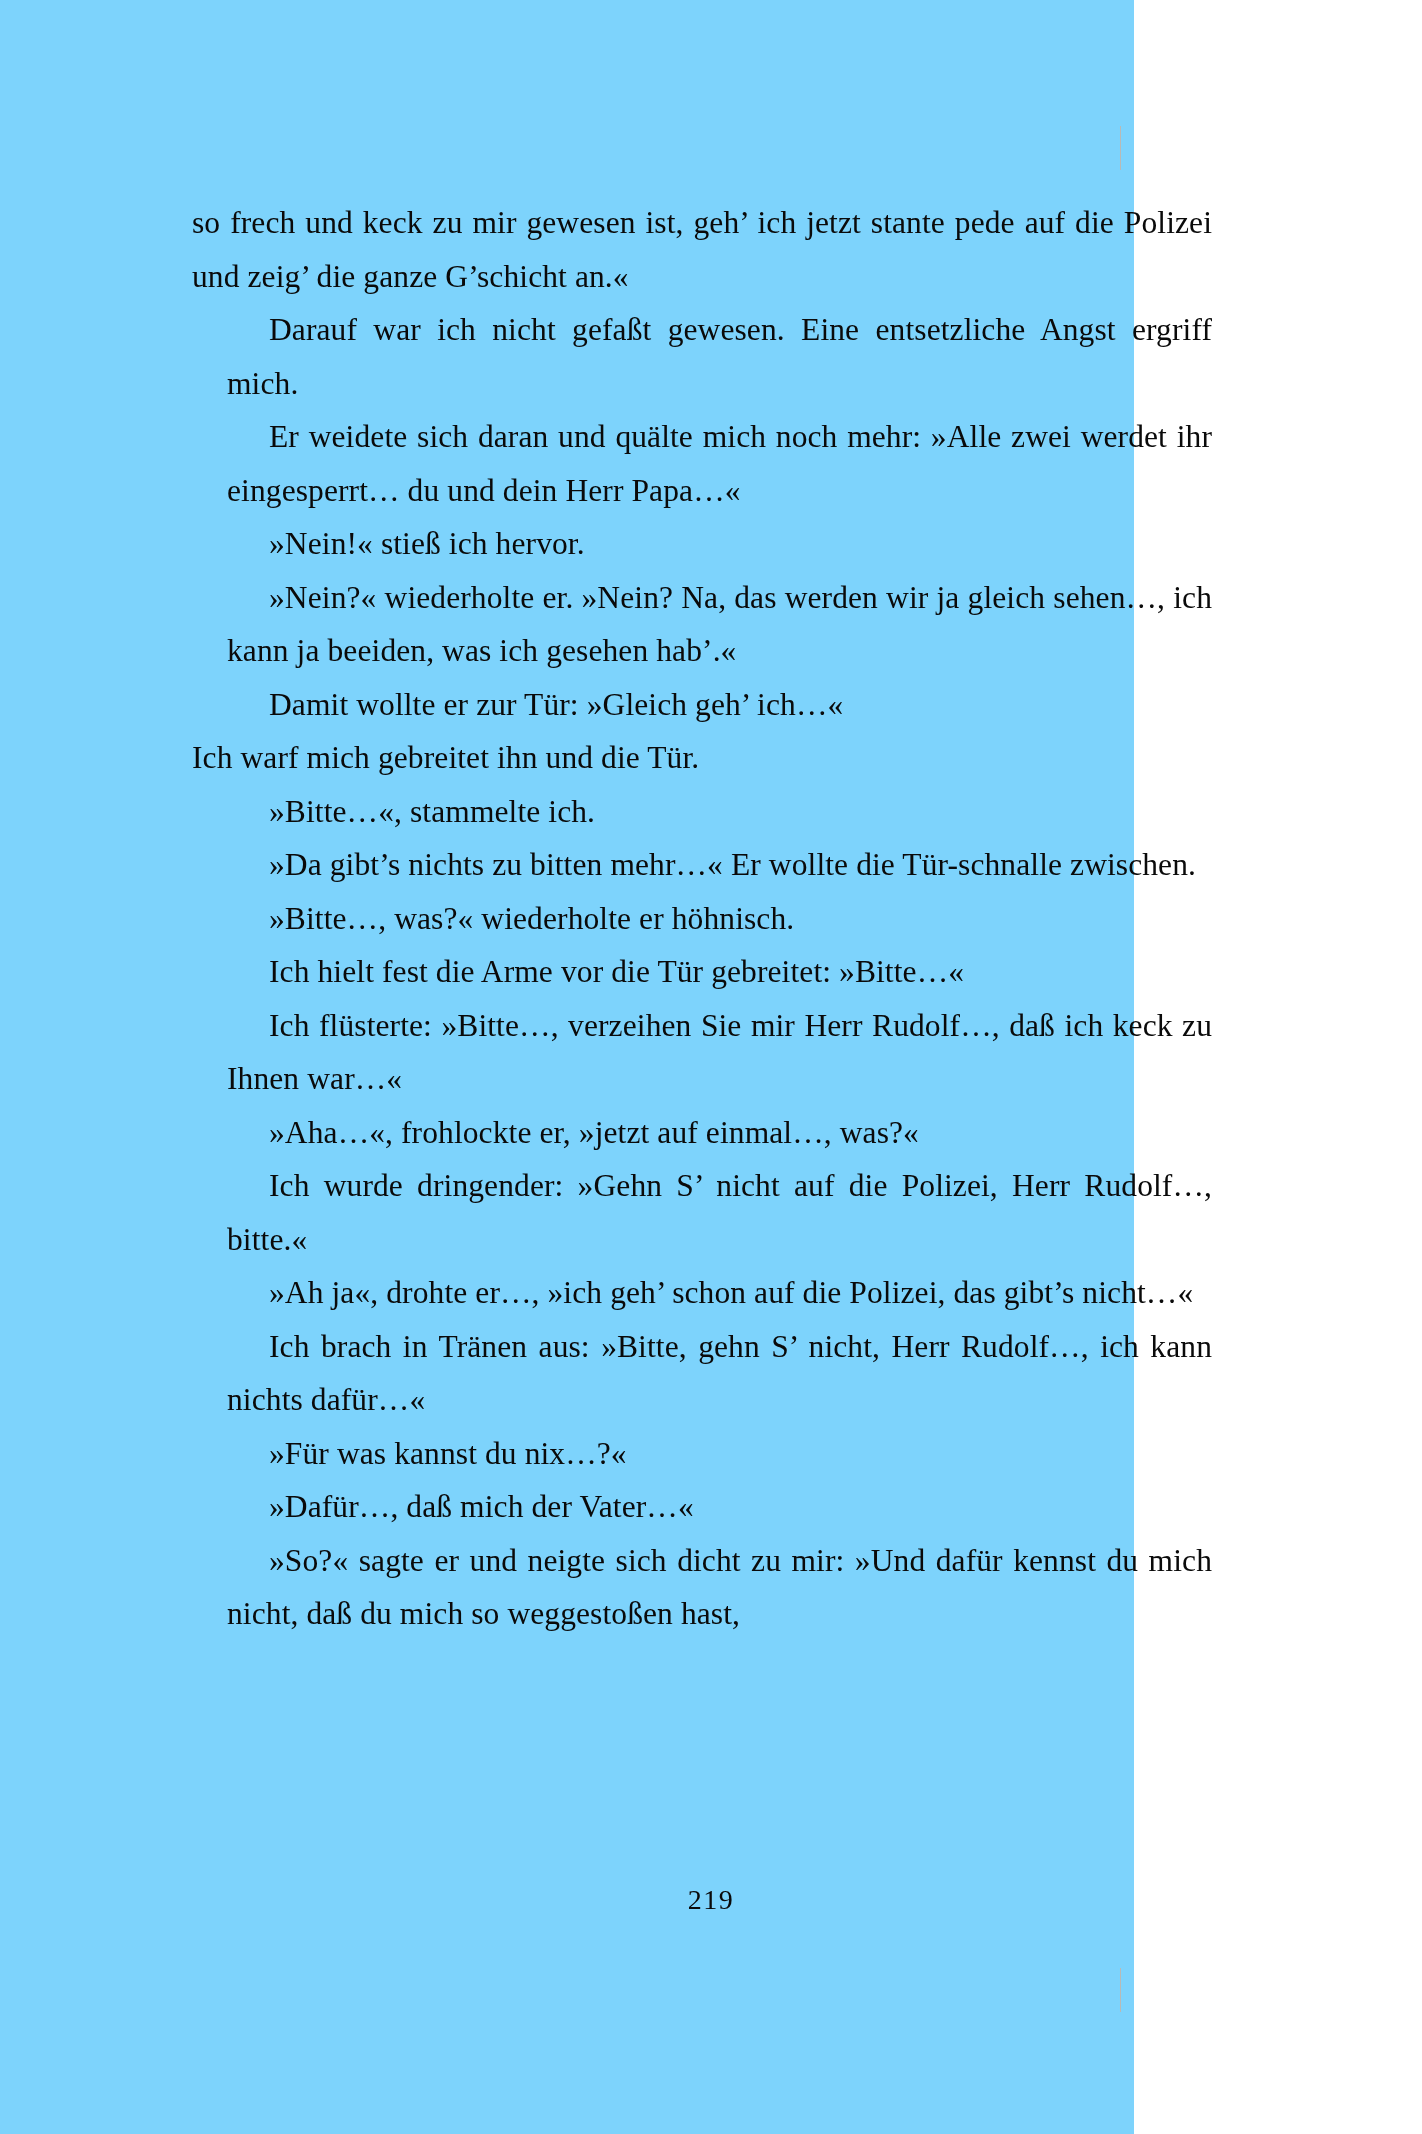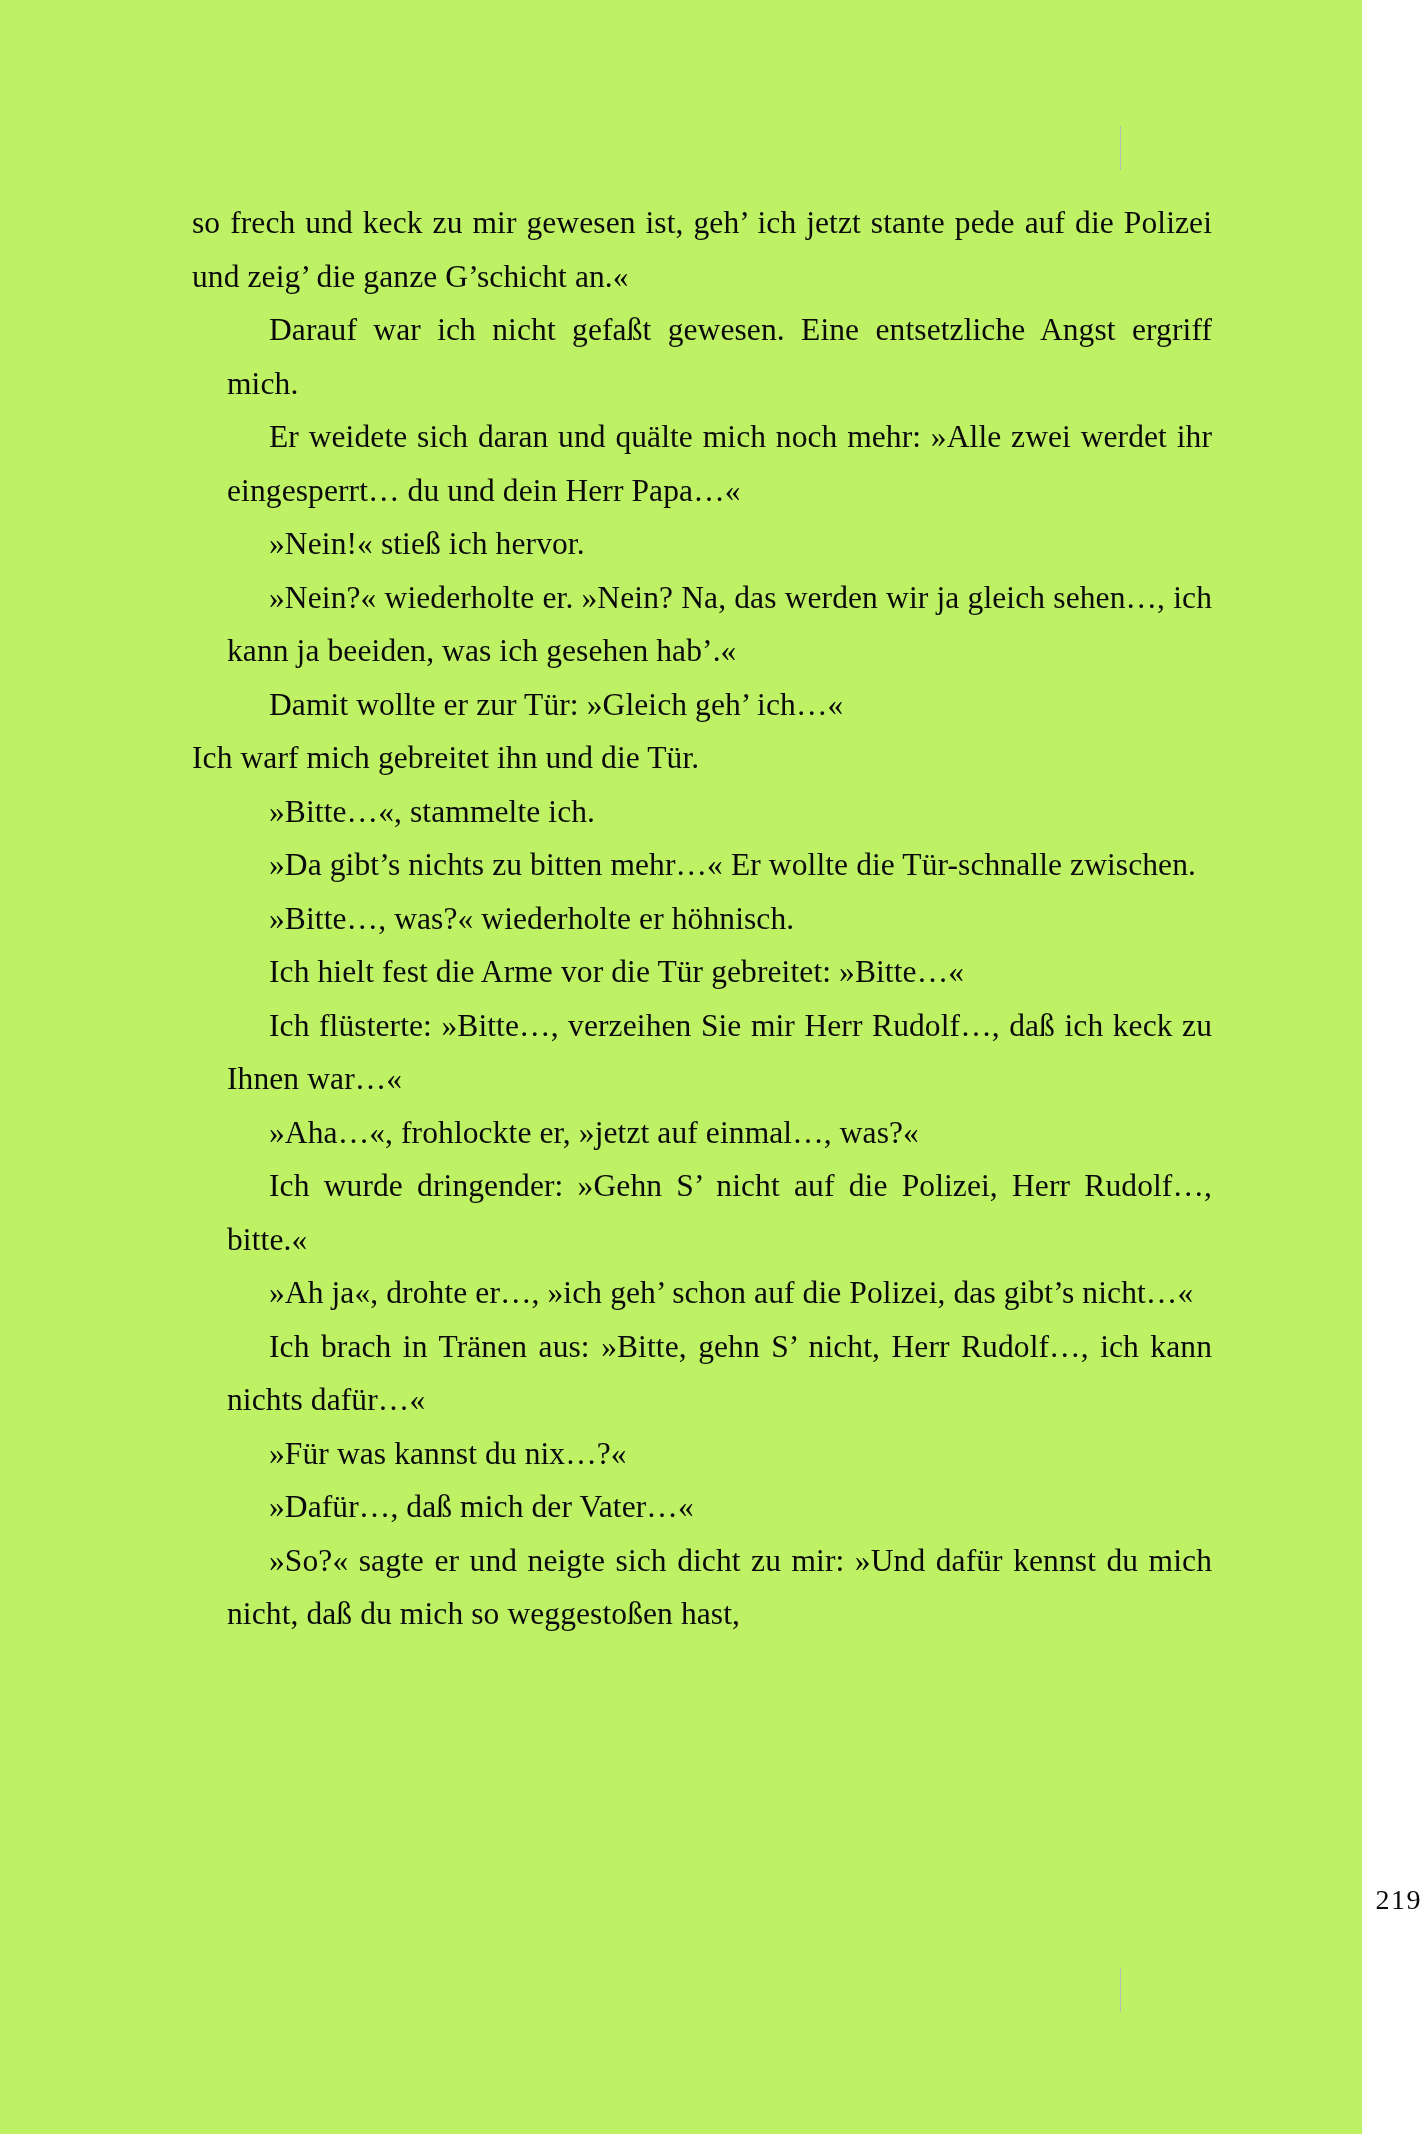--- a/index.html
+++ b/index.html
@@ -11,23 +11,23 @@
     width: 1422px;
     height: 2134px;
     position: relative;
     font-family: "Liberation Serif", serif;
     color: #0a0a0a;
   }
   .page {
     position: absolute;
     left: 0;
     top: 0;
-    width: 1362px;
+    width: 1134px;
     height: 2134px;
-    background: #bef264;
+    background: #7dd3fc;
   }
   .text-block {
     position: absolute;
     left: 192px;
     top: 196px;
     width: 1020px;
   }
   p.para {
     margin: 0;
     font-size: 31.5px;
@@ -39,21 +39,21 @@
   }
   p.para.indent {
     text-indent: 42px;
     margin-left: 35px;
   }
   .folio {
     position: absolute;
     left: 0;
     top: 1884px;
     width: 1422px;
-    text-align: right;
+    text-align: center;
     font-size: 28px;
     letter-spacing: 1.5px;
     font-family: "Liberation Serif", serif;
   }
   .crop-mark {
     position: absolute;
     width: 1px;
     background: #b9b9b5;
   }
   .crop-top {

